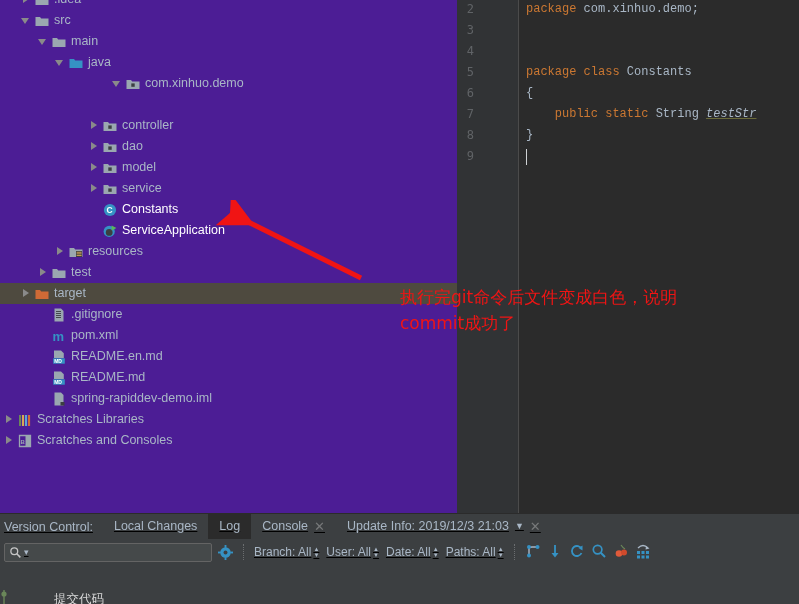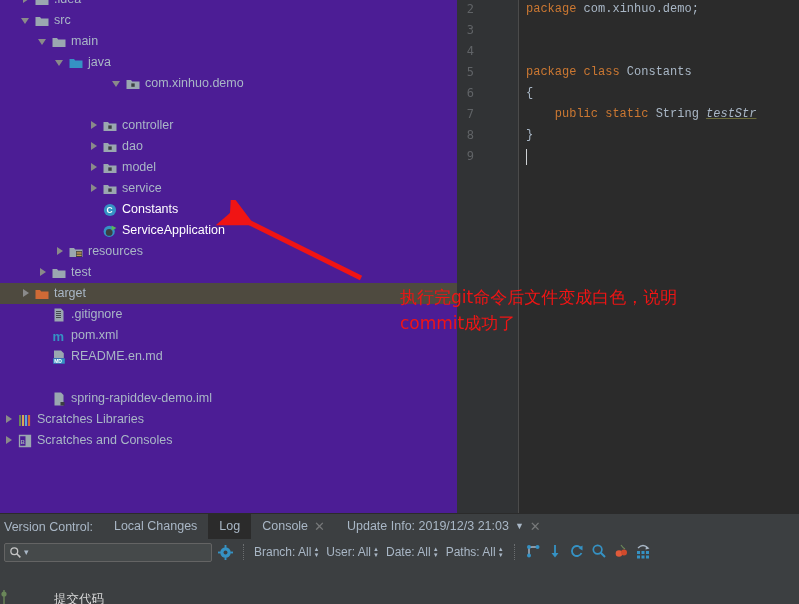--- a/index.html
+++ b/index.html
@@ -103,20 +103,21 @@
     pointer-events: none;
   }
   #arrow-svg { position: absolute; left: 215px; top: 200px; pointer-events:none; }
 
   
   #vcs-panel {
     position: absolute; left: 0; top: 513px;
     width: 799px; height: 91px;
     background: #3c3f41;
     border-top: 1px solid #2b2b2b;
+    text-decoration: underline;
   }
   #vcs-tabs {
     height: 25px;
     display: flex;
     align-items: center;
     font-size: 12.5px;
     color: #a9b7c6;
     background: #3c3f41;
   }
   .vcs-title { padding: 0 10px 0 4px; color:#a9b7c6; }
@@ -308,20 +309,30 @@
       </div>
       <div class="tree-row" style="position: absolute; left: 0px; right: 0px; top: 346px;">
         <span style="width: 38px; flex: 0 0 auto;"></span>
         <span class="arrow none"></span>
         <svg class="ticon" viewBox="0 0 16 16">
           <path d="M3 1.5 L10 1.5 L12.8 4.3 L12.8 9 L3 9 Z" fill="#9aa7b0"></path>
           <rect x="2.2" y="9.3" width="11.6" height="5.4" fill="#3592c4"></rect>
           <text x="3.2" y="13.6" fill="#ffffff" font-size="5" font-family="Liberation Sans, sans-serif" font-weight="bold">MD</text>
         </svg>
         <span class="tlabel grey">README.en.md</span>
+      </div>
+      <div class="tree-row" style="position: absolute; left: 0px; right: 0px; top: 367px;">
+        <span style="width: 38px; flex: 0 0 auto;"></span>
+        <span class="arrow none"></span>
+        <svg class="ticon" viewBox="0 0 16 16">
+          <path d="M3 1.5 L10 1.5 L12.8 4.3 L12.8 9 L3 9 Z" fill="#9aa7b0"></path>
+          <rect x="2.2" y="9.3" width="11.6" height="5.4" fill="#3592c4"></rect>
+          <text x="3.2" y="13.6" fill="#ffffff" font-size="5" font-family="Liberation Sans, sans-serif" font-weight="bold">MD</text>
+        </svg>
+        <span class="tlabel grey">README.md</span>
       </div>
       <div class="tree-row" style="position: absolute; left: 0px; right: 0px; top: 388px;">
         <span style="width: 38px; flex: 0 0 auto;"></span>
         <span class="arrow none"></span>
         <svg class="ticon" viewBox="0 0 16 16">
           <path d="M3.5 1.5 L10 1.5 L12.5 4 L12.5 14.5 L3.5 14.5 Z" fill="#9aa7b0"></path>
           <rect x="9.5" y="11" width="4" height="3.5" fill="#3c3f41"></rect>
         </svg>
         <span class="tlabel grey">spring-rapiddev-demo.iml</span>
       </div>

